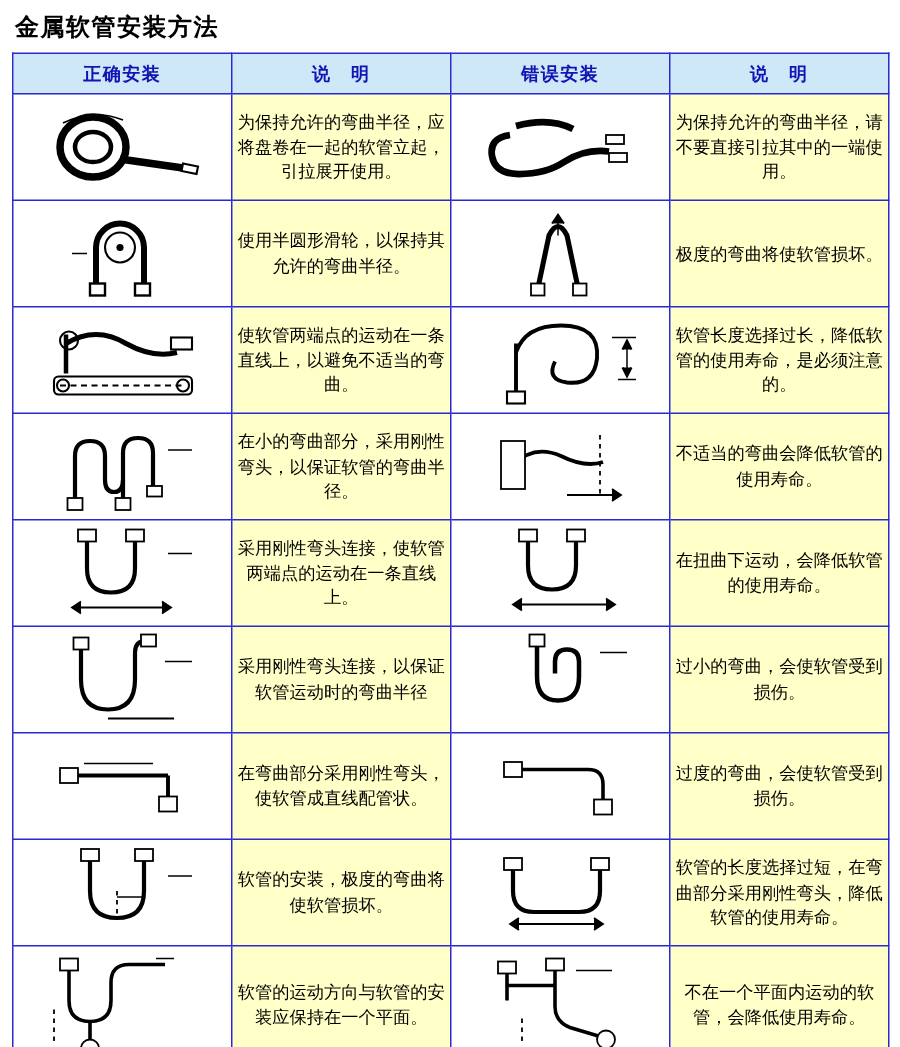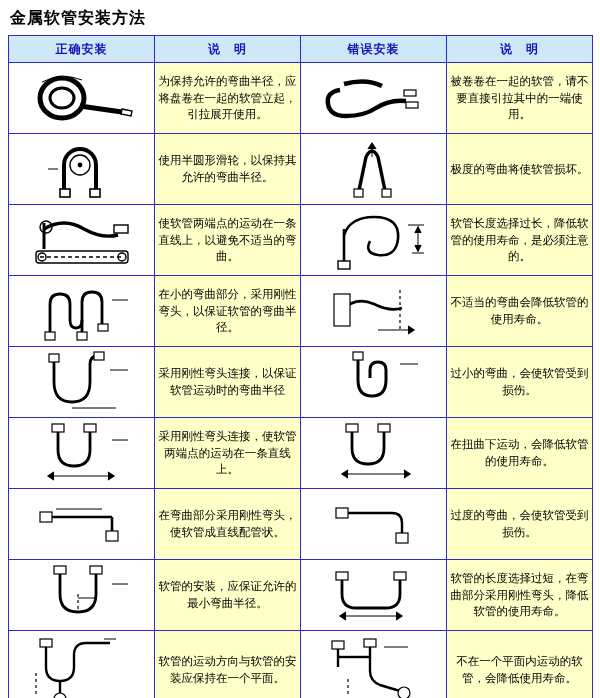--- a/index.html
+++ b/index.html
@@ -107,21 +107,21 @@
             <g fill="none" stroke="#000" stroke-width="4.5">
               <path d="M30 22 q-14 2 -12 14 q2 12 18 12 q18 0 30 -8 q14 -9 30 -7"></path>
               <path d="M34 16 q22 -6 38 2"></path>
             </g>
             <g fill="none" stroke="#000" stroke-width="1.2">
               <rect x="94" y="22" width="12" height="6"></rect>
               <rect x="96" y="34" width="12" height="6"></rect>
             </g>
           </svg>
         </td>
-        <td class="txt-cell">被卷卷在一起的软管，请不要直接引拉其中的一端使用。</td>
+        <td class="txt-cell">为保持允许的弯曲半径，请不要直接引拉其中的一端使用。</td>
       </tr>
 
       <tr>
         <td class="img-cell">
           <svg width="128" height="60" viewBox="0 0 128 60">
             <g fill="none" stroke="#000" stroke-width="1.6">
               <path d="M46 56 L46 26 a16 16 0 0 1 32 0 L78 56" stroke-width="4"></path>
               <circle cx="62" cy="26" r="10" stroke-width="1.4"></circle>
               <circle cx="62" cy="26" r="2.4" fill="#000" stroke="none"></circle>
               <rect x="42" y="50" width="10" height="8" fill="#fff"></rect>
@@ -209,49 +209,20 @@
               <path d="M70 50 L104 50"></path>
               <path d="M100 46 L106 50 L100 54" fill="#000"></path>
             </g>
           </svg>
         </td>
         <td class="txt-cell">不适当的弯曲会降低软管的使用寿命。</td>
       </tr>
 
       <tr>
         <td class="img-cell">
-          <svg width="132" height="64" viewBox="0 0 132 64">
-            <g fill="none" stroke="#000" stroke-width="2.8">
-              <path d="M38 8 L38 32 q0 20 18 20 q18 0 18 -20 L74 14 q0 -8 8 -8"></path>
-            </g>
-            <g fill="none" stroke="#000" stroke-width="1.2">
-              <rect x="33" y="4" width="10" height="8" fill="#fff"></rect>
-              <rect x="78" y="2" width="10" height="8" fill="#fff"></rect>
-              <path d="M94 20 L112 20" stroke-width="1"></path>
-              <path d="M56 58 L100 58"></path>
-            </g>
-          </svg>
-        </td>
-        <td class="txt-cell">采用刚性弯头连接，以保证软管运动时的弯曲半径</td>
-        <td class="img-cell">
-          <svg width="132" height="64" viewBox="0 0 132 64">
-            <g fill="none" stroke="#000" stroke-width="3">
-              <path d="M50 6 L50 30 q0 16 14 16 q14 0 14 -16 L78 20 q0 -8 -8 -8 q-8 0 -8 8 L62 28"></path>
-            </g>
-            <g fill="none" stroke="#000" stroke-width="1.2">
-              <rect x="45" y="2" width="10" height="8" fill="#fff"></rect>
-              <path d="M92 14 L110 14" stroke-width="1"></path>
-            </g>
-          </svg>
-        </td>
-        <td class="txt-cell">过小的弯曲，会使软管受到损伤。</td>
-      </tr>
-
-      <tr>
-        <td class="img-cell">
           <svg width="132" height="62" viewBox="0 0 132 62">
             <g fill="none" stroke="#000" stroke-width="2.8">
               <path d="M42 6 L42 28 q0 16 16 16 q16 0 16 -16 L74 6"></path>
             </g>
             <g fill="none" stroke="#000" stroke-width="1.2">
               <rect x="36" y="2" width="12" height="8" fill="#fff"></rect>
               <rect x="68" y="2" width="12" height="8" fill="#fff"></rect>
               <path d="M34 54 L96 54"></path>
               <path d="M38 50 L32 54 L38 58" fill="#000"></path>
               <path d="M92 50 L98 54 L92 58" fill="#000"></path>
@@ -272,20 +243,49 @@
               <path d="M40 48 L34 52 L40 56" fill="#000"></path>
               <path d="M96 48 L102 52 L96 56" fill="#000"></path>
             </g>
           </svg>
         </td>
         <td class="txt-cell">在扭曲下运动，会降低软管的使用寿命。</td>
       </tr>
 
       <tr>
         <td class="img-cell">
+          <svg width="132" height="64" viewBox="0 0 132 64">
+            <g fill="none" stroke="#000" stroke-width="2.8">
+              <path d="M38 8 L38 32 q0 20 18 20 q18 0 18 -20 L74 14 q0 -8 8 -8"></path>
+            </g>
+            <g fill="none" stroke="#000" stroke-width="1.2">
+              <rect x="33" y="4" width="10" height="8" fill="#fff"></rect>
+              <rect x="78" y="2" width="10" height="8" fill="#fff"></rect>
+              <path d="M94 20 L112 20" stroke-width="1"></path>
+              <path d="M56 58 L100 58"></path>
+            </g>
+          </svg>
+        </td>
+        <td class="txt-cell">采用刚性弯头连接，以保证软管运动时的弯曲半径</td>
+        <td class="img-cell">
+          <svg width="132" height="64" viewBox="0 0 132 64">
+            <g fill="none" stroke="#000" stroke-width="3">
+              <path d="M50 6 L50 30 q0 16 14 16 q14 0 14 -16 L78 20 q0 -8 -8 -8 q-8 0 -8 8 L62 28"></path>
+            </g>
+            <g fill="none" stroke="#000" stroke-width="1.2">
+              <rect x="45" y="2" width="10" height="8" fill="#fff"></rect>
+              <path d="M92 14 L110 14" stroke-width="1"></path>
+            </g>
+          </svg>
+        </td>
+        <td class="txt-cell">过小的弯曲，会使软管受到损伤。</td>
+      </tr>
+
+      <tr>
+        <td class="img-cell">
           <svg width="132" height="58" viewBox="0 0 132 58">
             <g fill="none" stroke="#000" stroke-width="2.6">
               <path d="M30 22 L96 22"></path>
               <path d="M96 22 L96 40"></path>
             </g>
             <g fill="none" stroke="#000" stroke-width="1.2">
               <rect x="24" y="17" width="12" height="10" fill="#fff"></rect>
               <rect x="90" y="36" width="12" height="10" fill="#fff"></rect>
               <path d="M40 14 L86 14" stroke-width="1"></path>
             </g>
@@ -314,21 +314,21 @@
             </g>
             <g fill="none" stroke="#000" stroke-width="1.2">
               <rect x="38" y="2" width="12" height="8" fill="#fff"></rect>
               <rect x="74" y="2" width="12" height="8" fill="#fff"></rect>
               <path d="M62 30 L62 48" stroke-dasharray="3 3"></path>
               <path d="M62 34 L80 34" stroke-width="1"></path>
               <path d="M96 20 L112 20" stroke-width="1"></path>
             </g>
           </svg>
         </td>
-        <td class="txt-cell">软管的安装，应保证允许的最小弯曲半径。</td>
+        <td class="txt-cell">软管的安装，极度的弯曲将使软管损坏。</td>
         <td class="img-cell">
           <svg width="132" height="62" viewBox="0 0 132 62">
             <g fill="none" stroke="#000" stroke-width="2.8">
               <path d="M34 14 L34 30 q0 14 14 14 L78 44 q14 0 14 -14 L92 14"></path>
             </g>
             <g fill="none" stroke="#000" stroke-width="1.2">
               <rect x="28" y="8" width="12" height="8" fill="#fff"></rect>
               <rect x="86" y="8" width="12" height="8" fill="#fff"></rect>
               <path d="M34 52 L92 52"></path>
               <path d="M38 48 L32 52 L38 56" fill="#000"></path>

